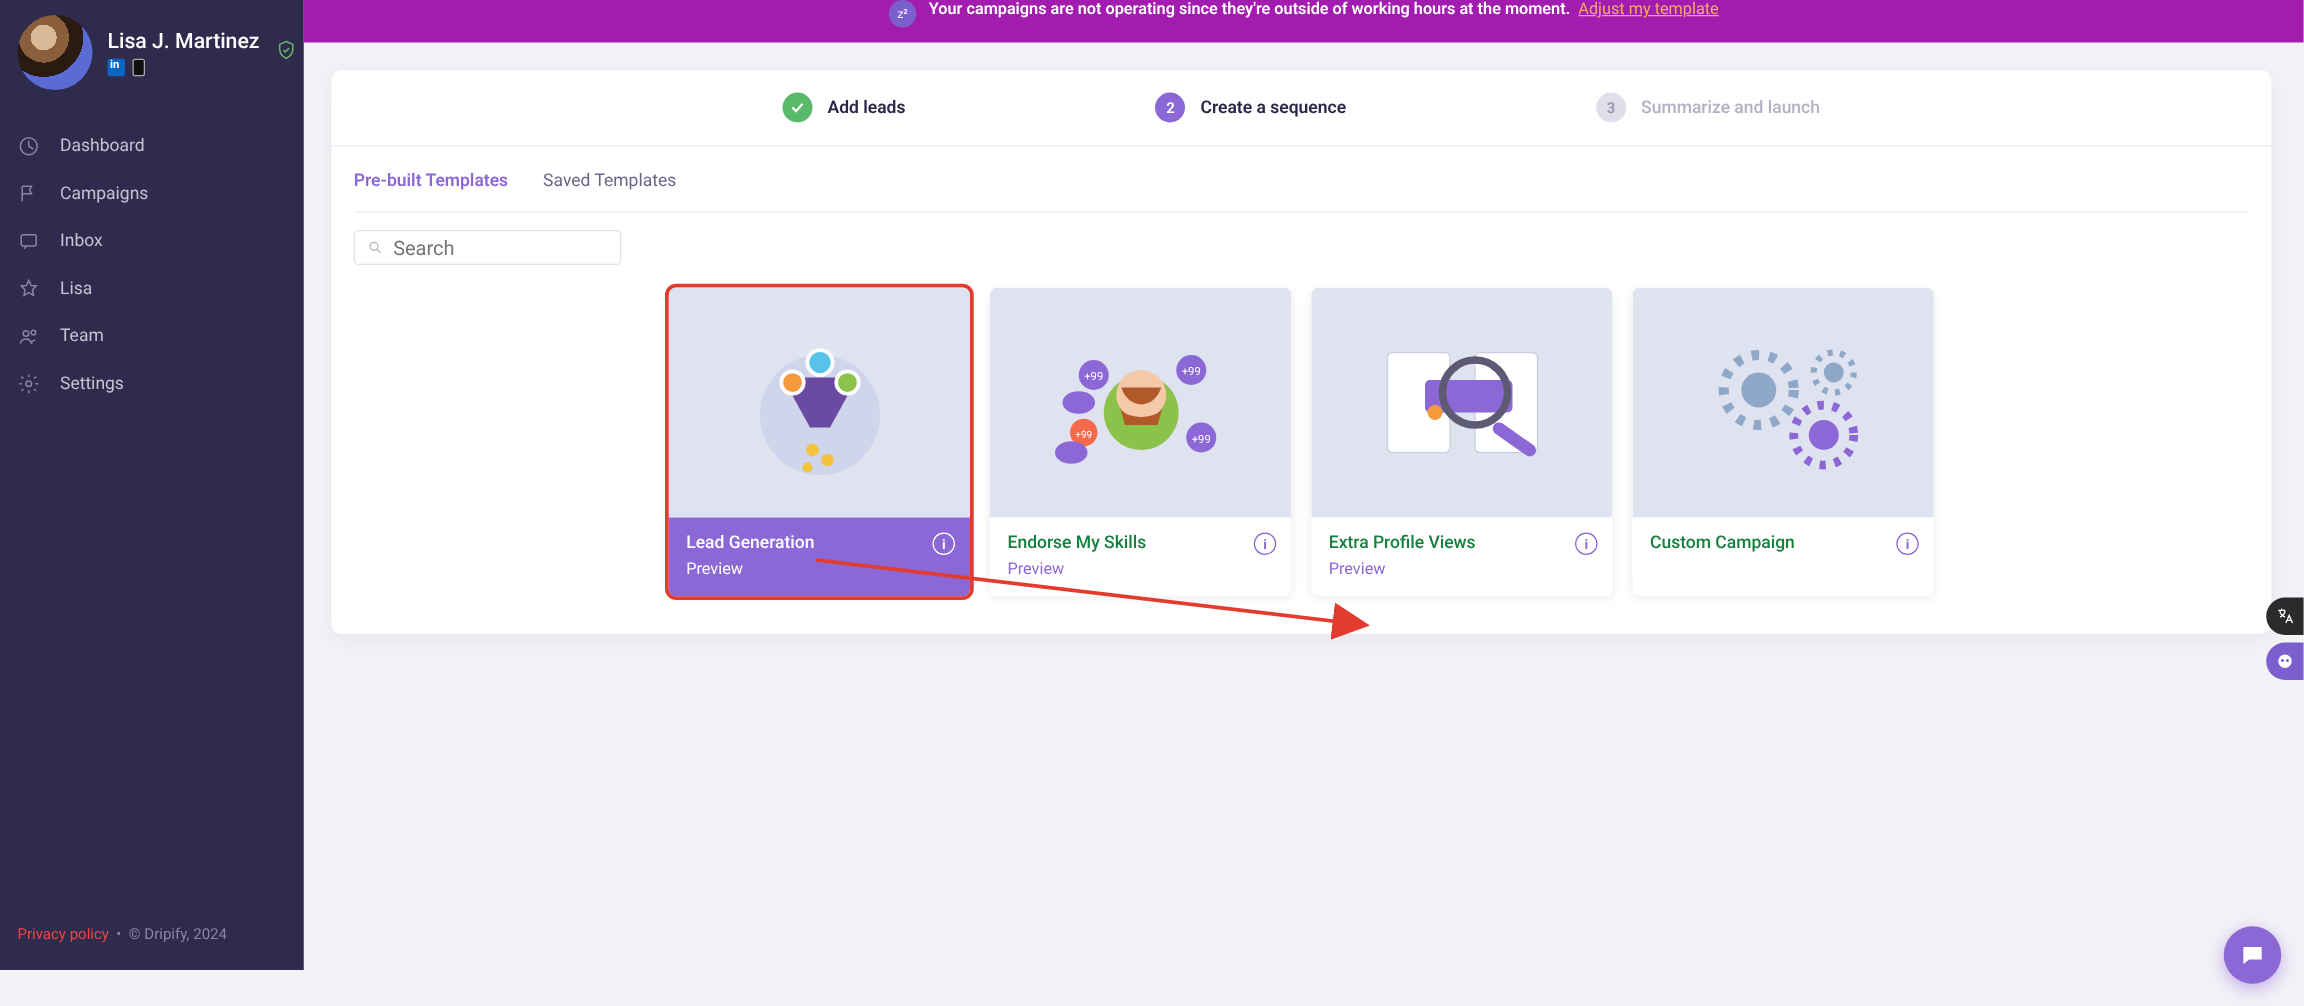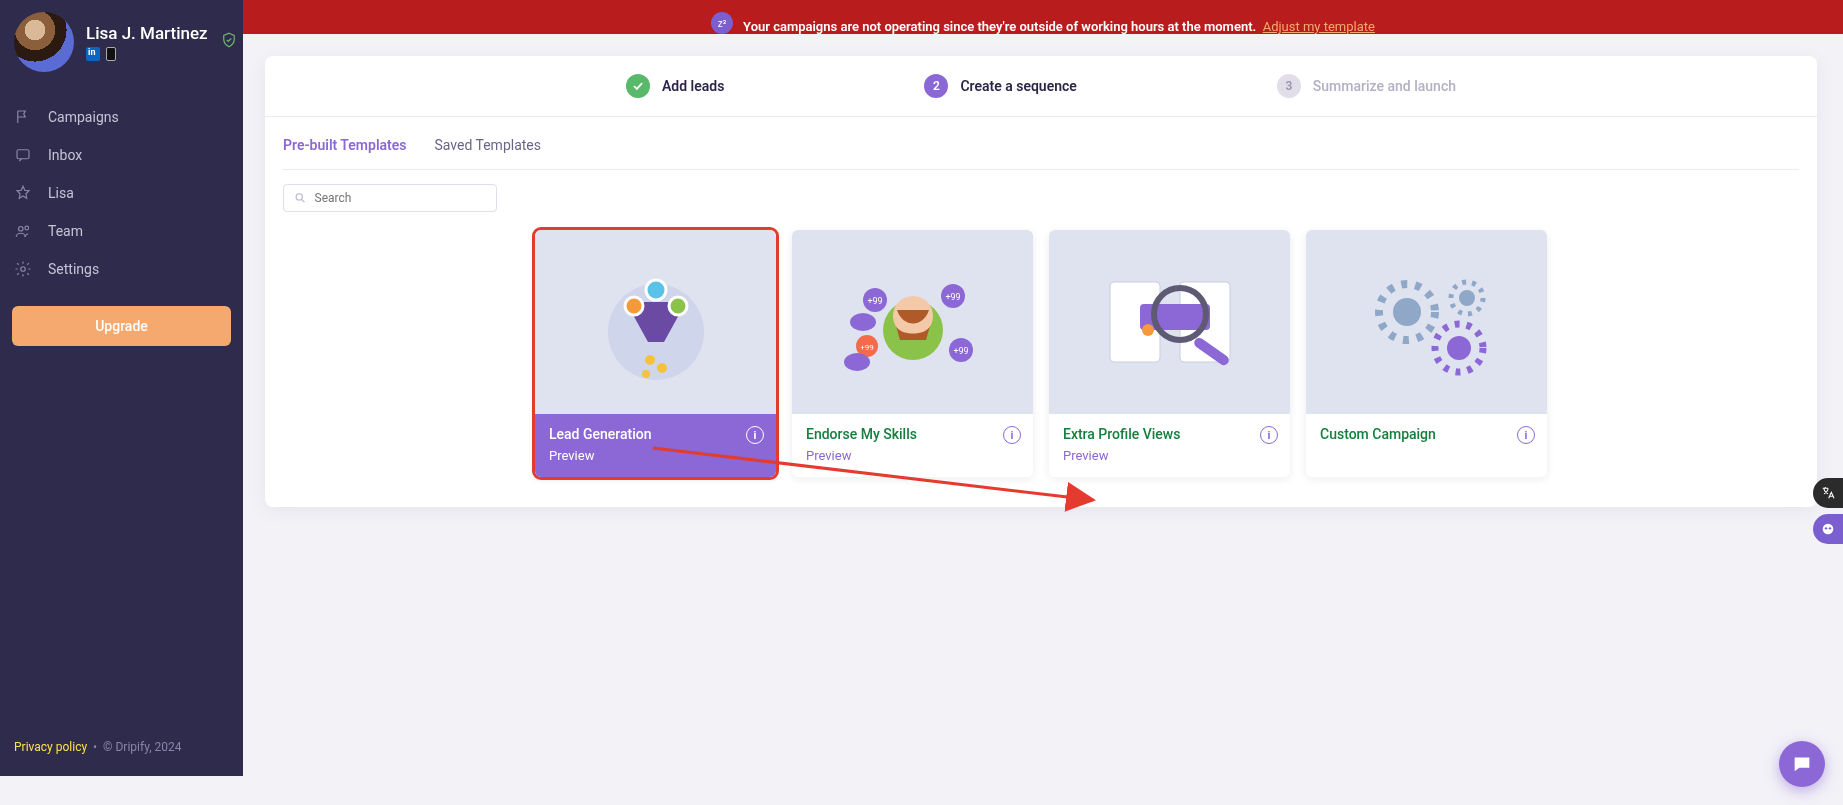--- a/index.html
+++ b/index.html
@@ -31,24 +31,24 @@
 .nav-item svg{width:18px;height:18px;flex:none;}
 .upgrade-wrap{ padding:18px 12px 4px;}
 .upgrade-btn{
   width:100%; padding:12px 0; text-align:center;
   background:#f5a96e; color:#fff; font-size:14px; font-weight:500;
   border:none; border-radius:6px; cursor:pointer;
 }
 .footer-links{
   margin-top:auto; padding:0 14px 22px; color:#8a85a8; font-size:12px;
 }
-.footer-links a{color:#fde047; text-decoration:none;}
+.footer-links a{color:#ef4444; text-decoration:none;}
 .main{ position:absolute; left:243px; top:0; right:0; bottom:0; display:flex; flex-direction:column;}
 .banner{
-  height:34px; background:#b91c1c; display:flex; align-items:flex-end; justify-content:center;
+  height:34px; background:#a21caf; display:flex; align-items:flex-start; justify-content:center;
   gap:10px; color:#fff; font-size:13px;
 }
 .banner a{color:#f5a96e; text-decoration:underline;}
 .sleep-icon{
   width:22px; height:22px; display:inline-flex; align-items:center; justify-content:center;
   background:#7b5fcf; border-radius:50%; font-size:10px; color:#fff;
 }
 .content{ flex:1; padding:22px 26px 22px 22px; overflow:auto;}
 .card{
   background:#fff; border-radius:8px; box-shadow:0 4px 20px rgba(30,20,60,.06);
@@ -70,21 +70,21 @@
 .tabs-row{display:flex; align-items:center; gap:28px; padding:14px 18px 10px;}
 .tab{font-size:14px; color:#6a6586; cursor:pointer; padding:6px 0;}
 .tab.active{color:#8c68d6; font-weight:600;}
 .divider{height:1px; background:#eceaf3; margin:0 18px 14px;}
 .search-wrap{padding:0 18px 18px;}
 .search-box{
   width:214px; height:28px; border:1px solid #e1dde9; border-radius:4px;
   display:flex; align-items:center; gap:8px; padding:0 10px; color:#9a94b0; font-size:13px;
   background:#fff;
 }
-.search-box input{border:none; outline:none; font-size:12px; width:100%; color:#333; background:transparent;}
+.search-box input{border:none; outline:none; font-size:16px; width:100%; color:#333; background:transparent;}
 .search-box svg{width:14px;height:14px;}
 .templates-grid{
   display:flex; gap:16px; padding:0 18px 30px; justify-content:center; flex-wrap:wrap;
 }
 .template-card{
   width:241px; border-radius:6px; overflow:hidden;
   box-shadow:0 2px 8px rgba(30,20,60,.08); cursor:pointer;
   display:flex; flex-direction:column;
 }
 .tc-image{
@@ -148,20 +148,28 @@
       <svg viewBox="0 0 24 24" fill="none" stroke="#6fb66c" stroke-width="1.6">
           <path d="M12 3l7 3v5c0 5-3 8-7 10-4-2-7-5-7-10V6l7-3z"></path>
           <path d="M9 12l2 2 4-4"></path>
         </svg>
     </span>
   </div>
 
   <nav class="nav">
     <div class="nav-item">
       <svg viewBox="0 0 24 24" fill="none" stroke="#8a85a8" stroke-width="1.6">
+          <circle cx="12" cy="12" r="9"></circle>
+          <path d="M12 12V6"></path>
+          <path d="M12 12l5 3"></path>
+        </svg>
+      <span>Dashboard</span>
+    </div>
+    <div class="nav-item">
+      <svg viewBox="0 0 24 24" fill="none" stroke="#8a85a8" stroke-width="1.6">
           <path d="M5 4v16"></path>
           <path d="M5 4h10l-2 4 2 4H5"></path>
         </svg>
       <span>Campaigns</span>
     </div>
     <div class="nav-item">
       <svg viewBox="0 0 24 24" fill="none" stroke="#8a85a8" stroke-width="1.6">
           <rect x="4" y="5" width="16" height="12" rx="2"></rect>
           <path d="M7 20l3-3"></path>
         </svg>
@@ -184,23 +192,20 @@
     </div>
     <div class="nav-item">
       <svg viewBox="0 0 24 24" fill="none" stroke="#8a85a8" stroke-width="1.6">
           <circle cx="12" cy="12" r="3"></circle>
           <path d="M12 2v3M12 19v3M4.2 4.2l2.1 2.1M17.7 17.7l2.1 2.1M2 12h3M19 12h3M4.2 19.8l2.1-2.1M17.7 6.3l2.1-2.1"></path>
         </svg>
       <span>Settings</span>
     </div>
   </nav>
 
-  <div class="upgrade-wrap">
-    <button class="upgrade-btn">Upgrade</button>
-  </div>
 
   <div class="footer-links">
     <a href="#">Privacy policy</a>
     &nbsp;<span>•</span>&nbsp;
     <span>© Dripify, 2024</span>
   </div>
 </aside>
 
 <div class="main">
 

